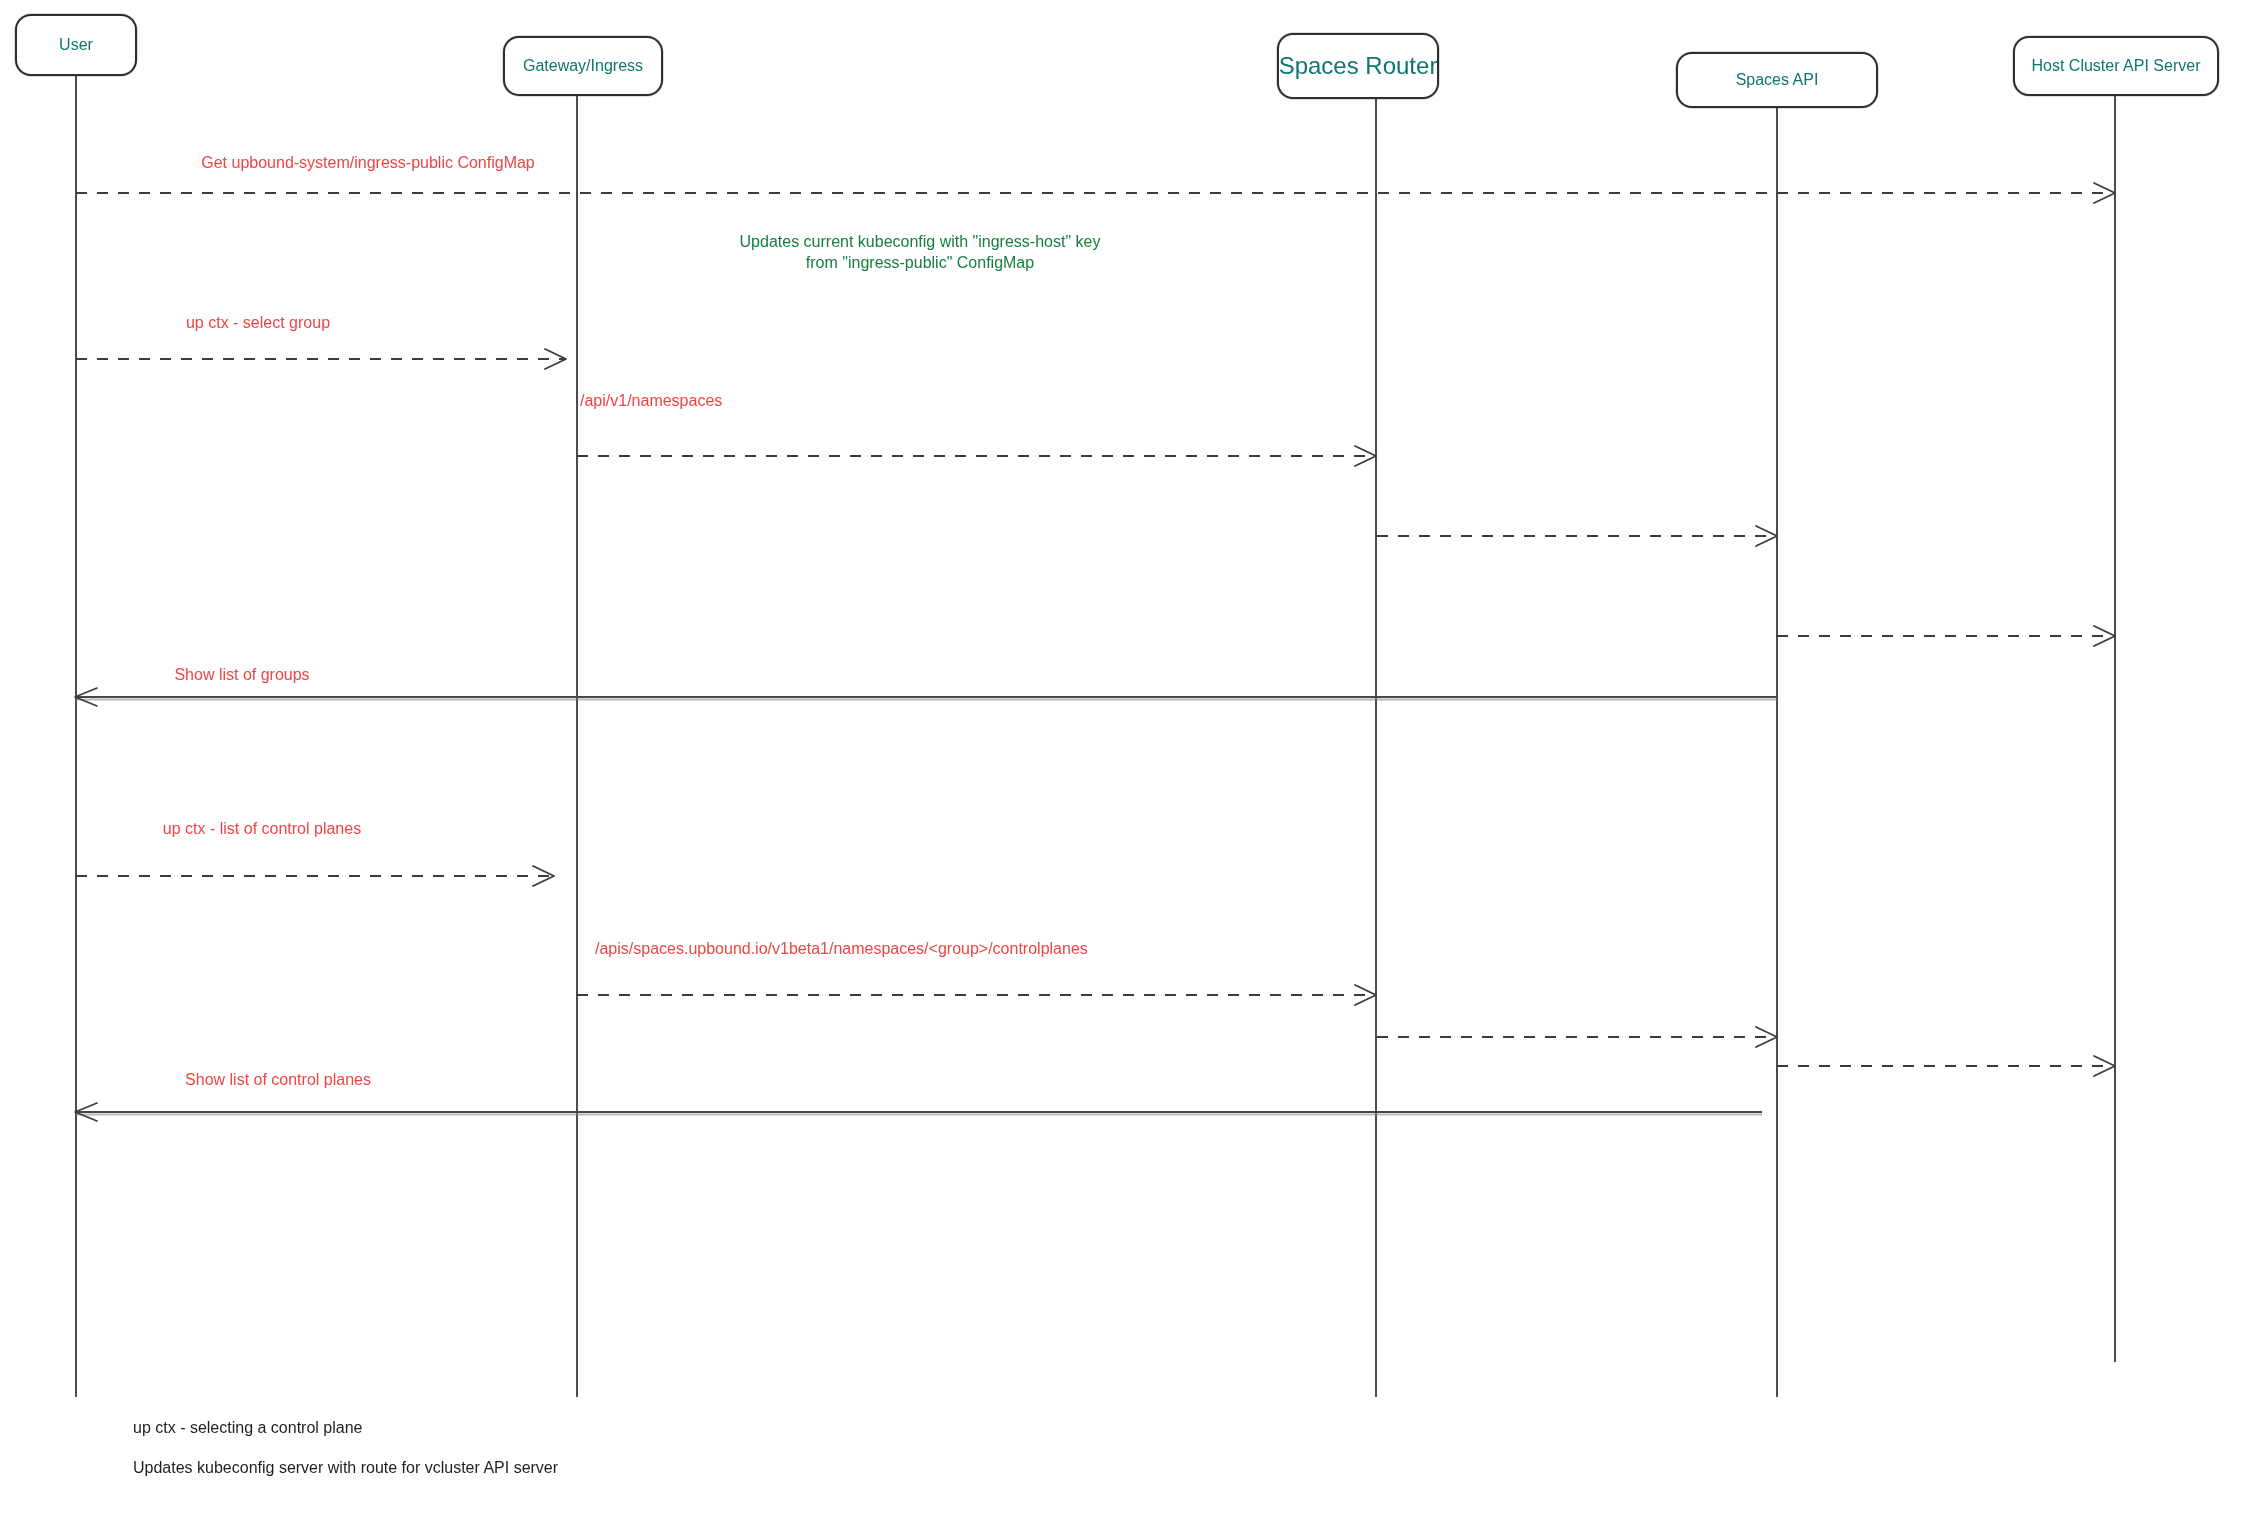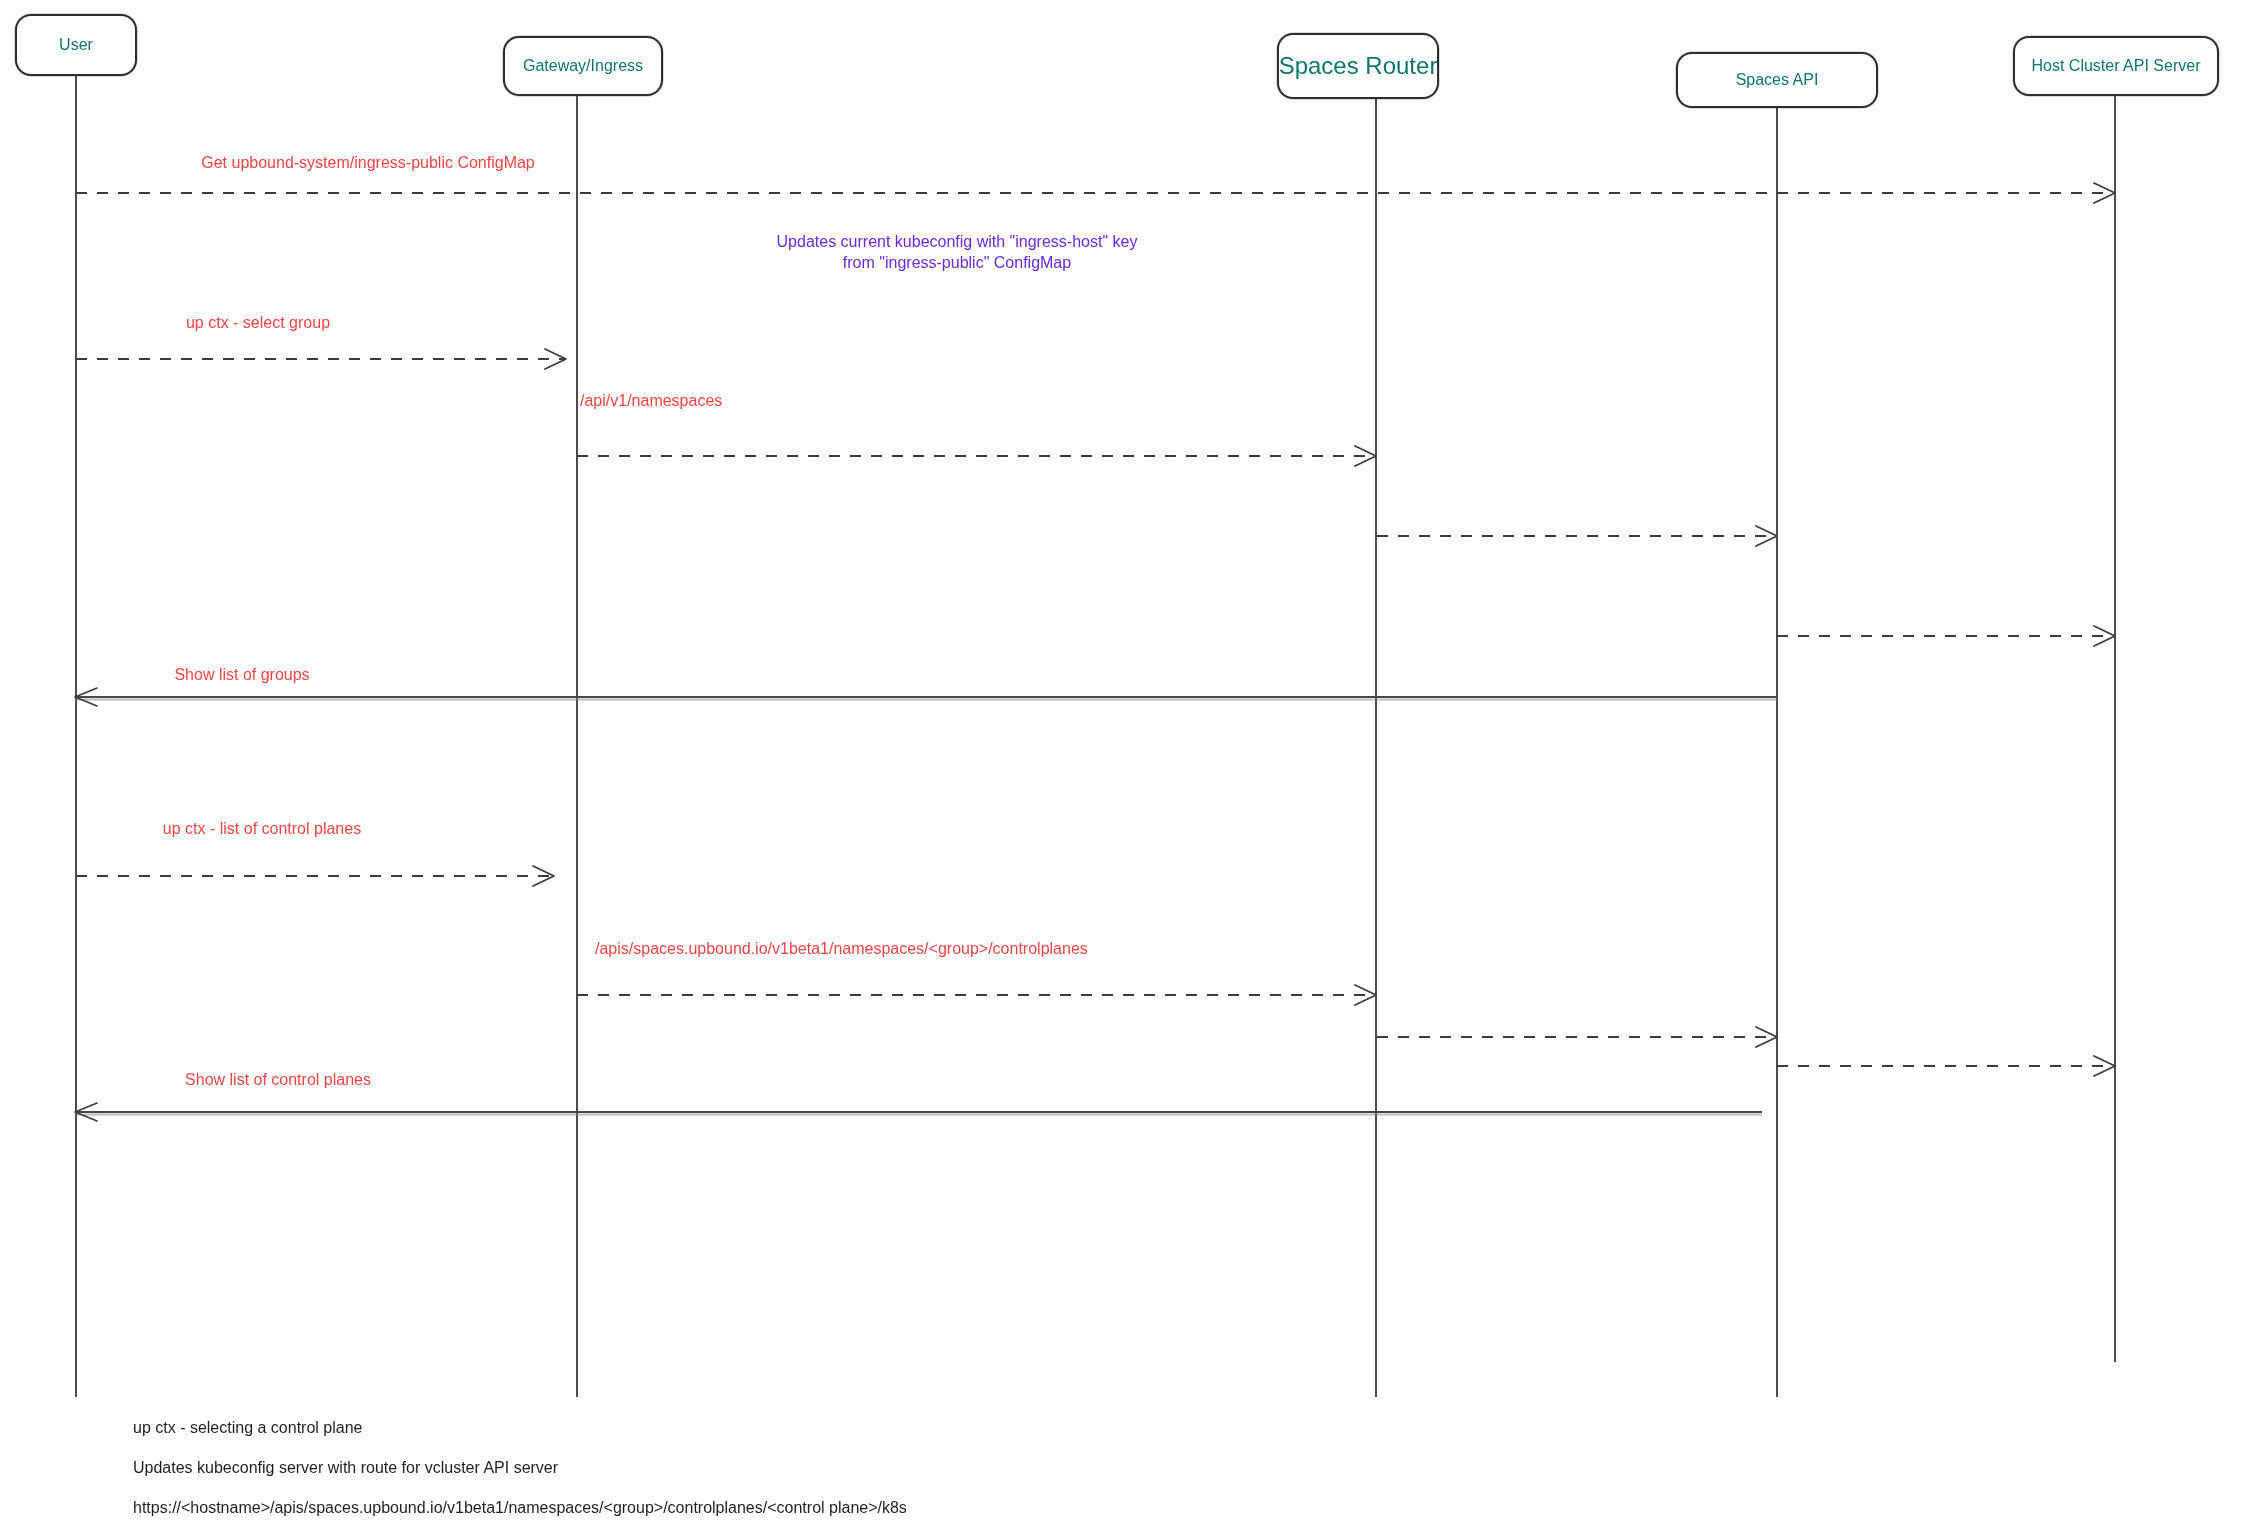--- a/index.html
+++ b/index.html
@@ -22,22 +22,22 @@
   }
   .sline{
     position:absolute;height:2px;background:#474747;
     box-shadow:0 2.5px 0 rgba(130,130,130,0.55);
   }
   .mlabel{
     position:absolute;font-size:16px;color:#ef4444;white-space:nowrap;line-height:20px;
   }
   .center{transform:translateX(-50%);}
   .note{
-    position:absolute;font-size:16px;color:#6d28d9;text-align:center;
-    line-height:21px;white-space:nowrap;transform:translateX(-50%);margin-left:37px;
+    position:absolute;font-size:16px;color:#15803d;text-align:center;
+    line-height:21px;white-space:nowrap;transform:translateX(-50%);
   }
   .ah{position:absolute;overflow:visible;}
   .bnote{position:absolute;font-size:16px;color:#1f1f1f;white-space:nowrap;margin-left:36px;}
 </style>
 </head>
 <body>
 
 <div class="canvas">
 
   <div class="lifeline" style="left:75px;top:74px;height:1323px;"></div>
@@ -124,15 +124,14 @@
   </svg>
 
   <div class="mlabel center" style="left:278px;top:1070px;">Show list of control planes</div>
   <div class="sline" style="left:76px;top:1111px;width:1686px;"></div>
   <svg class="ah" style="left:71px;top:1098px;" width="28" height="28" viewBox="0 0 28 28">
     <path d="M26 5 L4 14 L26 23" fill="none" stroke="#3b3b3b" stroke-width="1.6" stroke-linecap="round" stroke-linejoin="round"></path>
   </svg>
 
   <div class="bnote" style="left:97px;top:1419px;">up ctx - selecting a control plane</div>
   <div class="bnote" style="left:97px;top:1459px;">Updates kubeconfig server with route for vcluster API server</div>
-  <div class="bnote" style="left:97px;top:1499px;">https://&lt;hostname&gt;/apis/spaces.upbound.io/v1beta1/namespaces/&lt;group&gt;/controlplanes/&lt;control plane&gt;/k8s</div>
 
 </div>
 
 </body></html>

